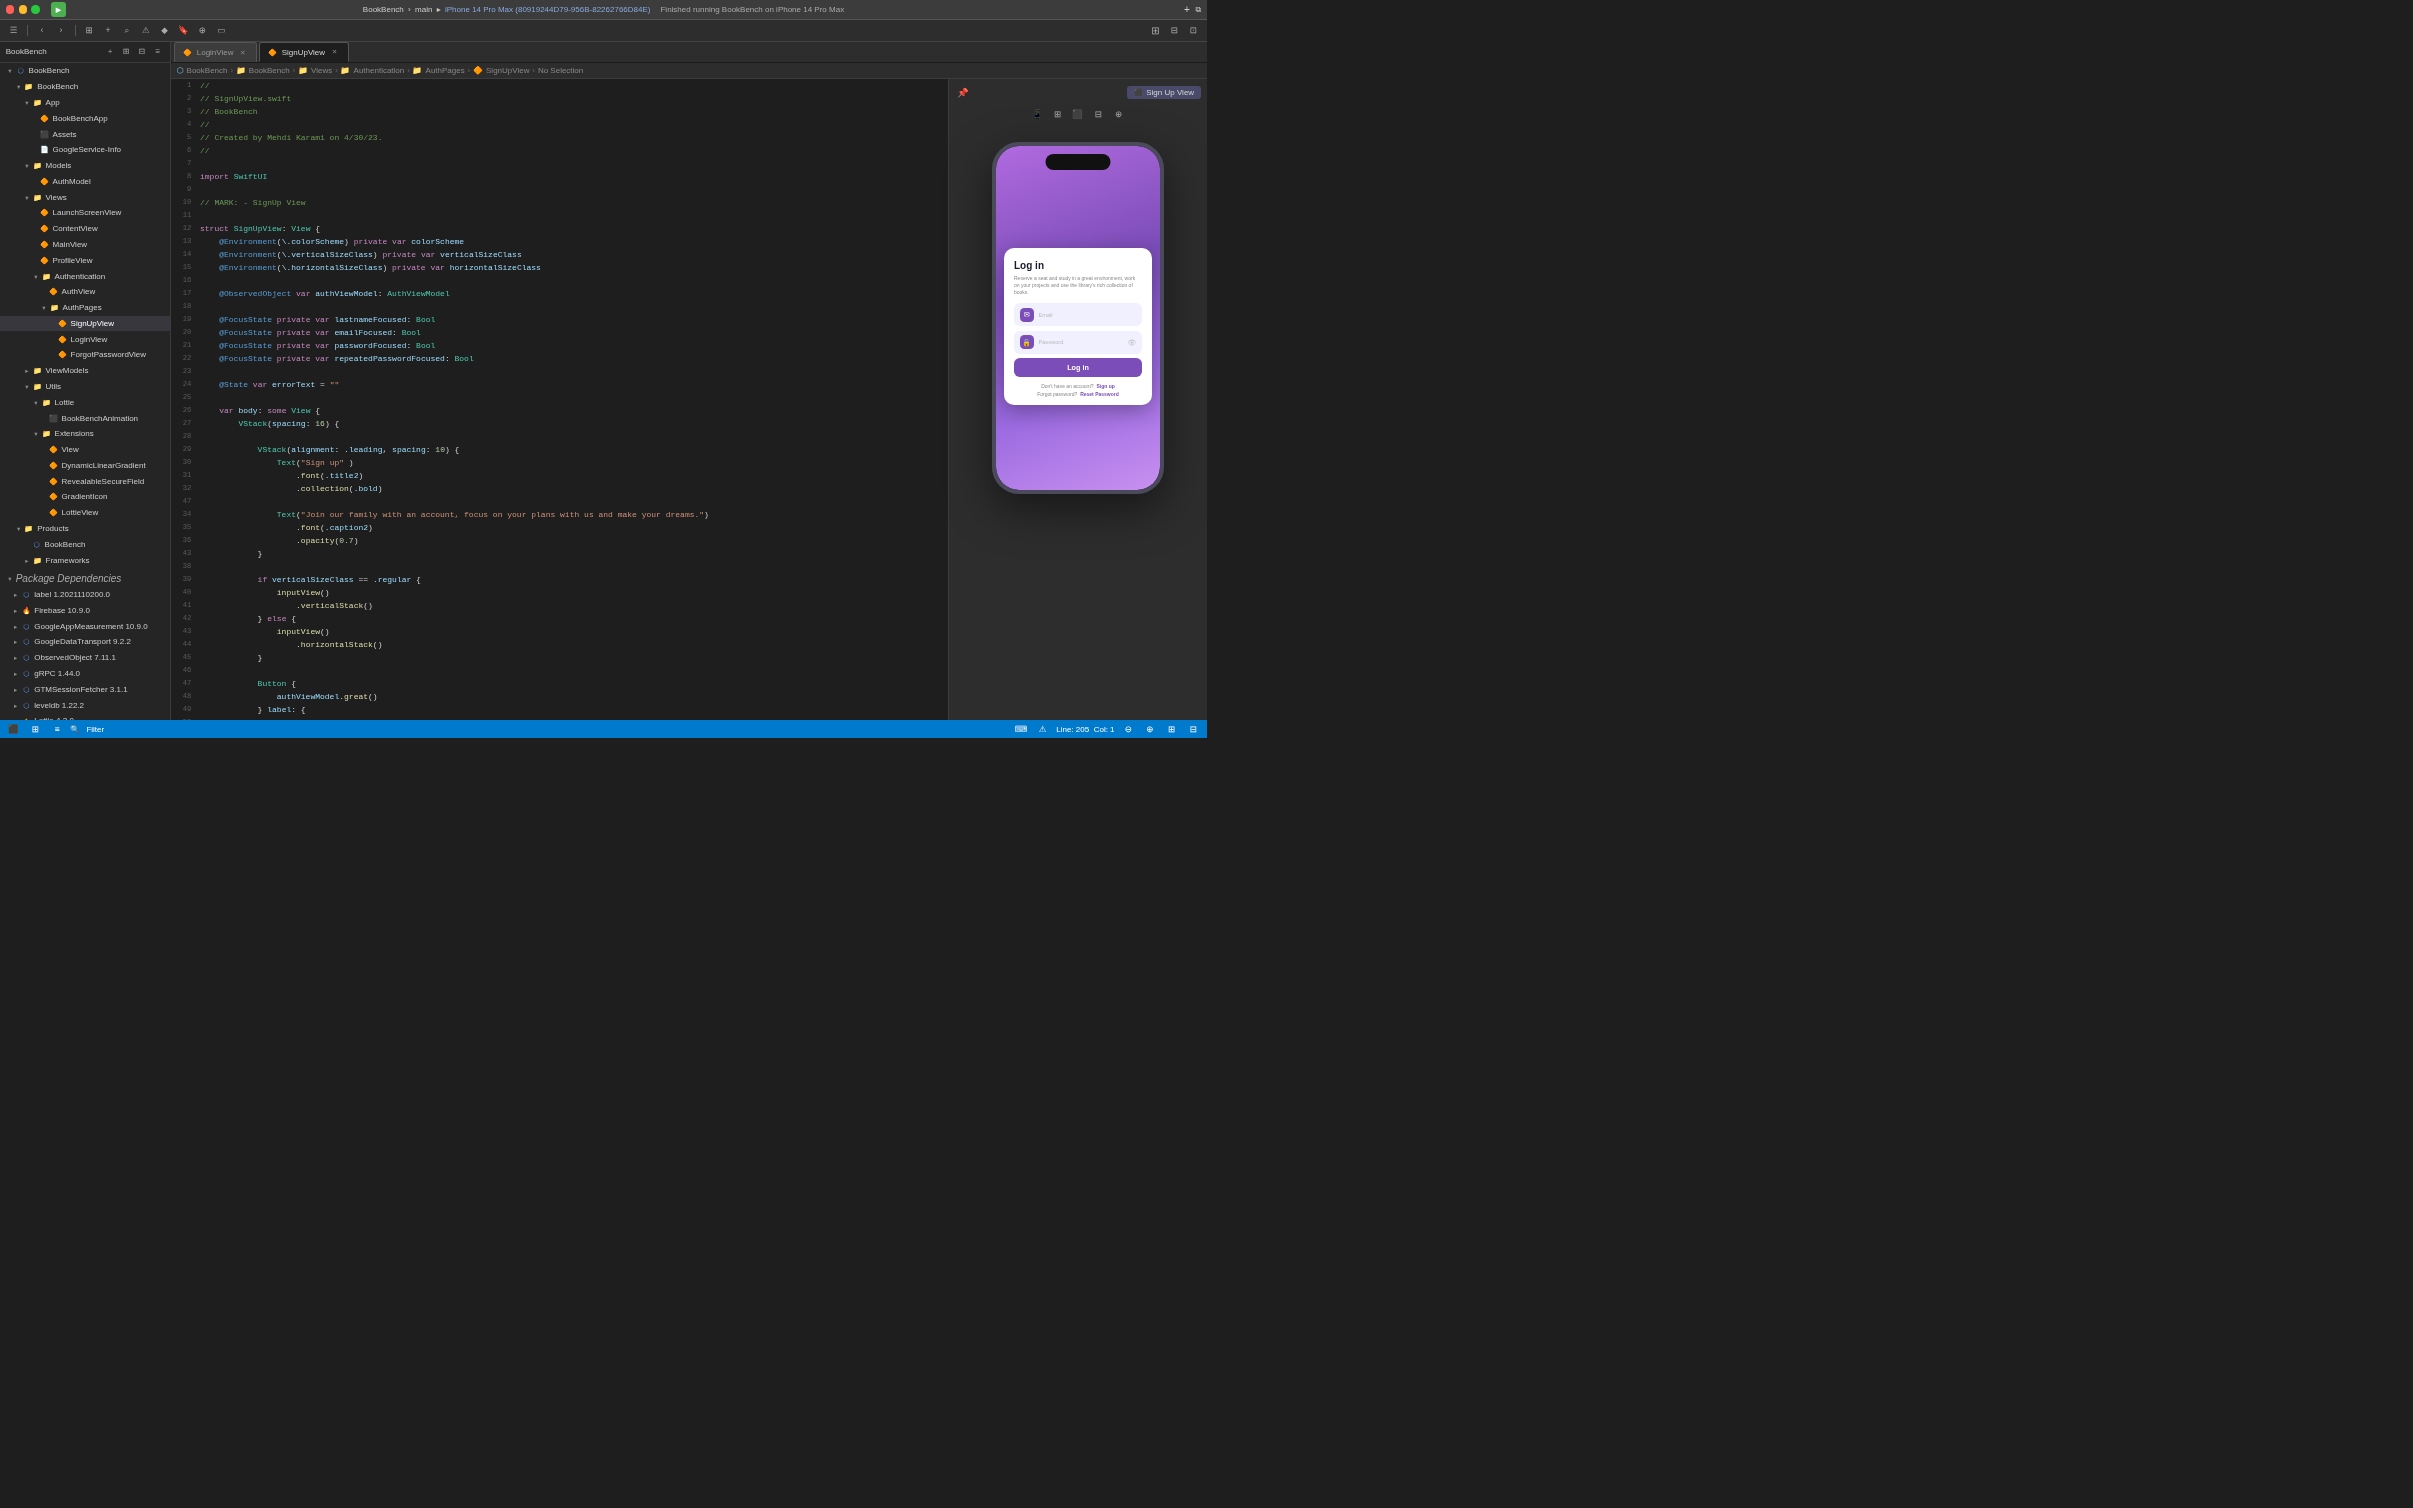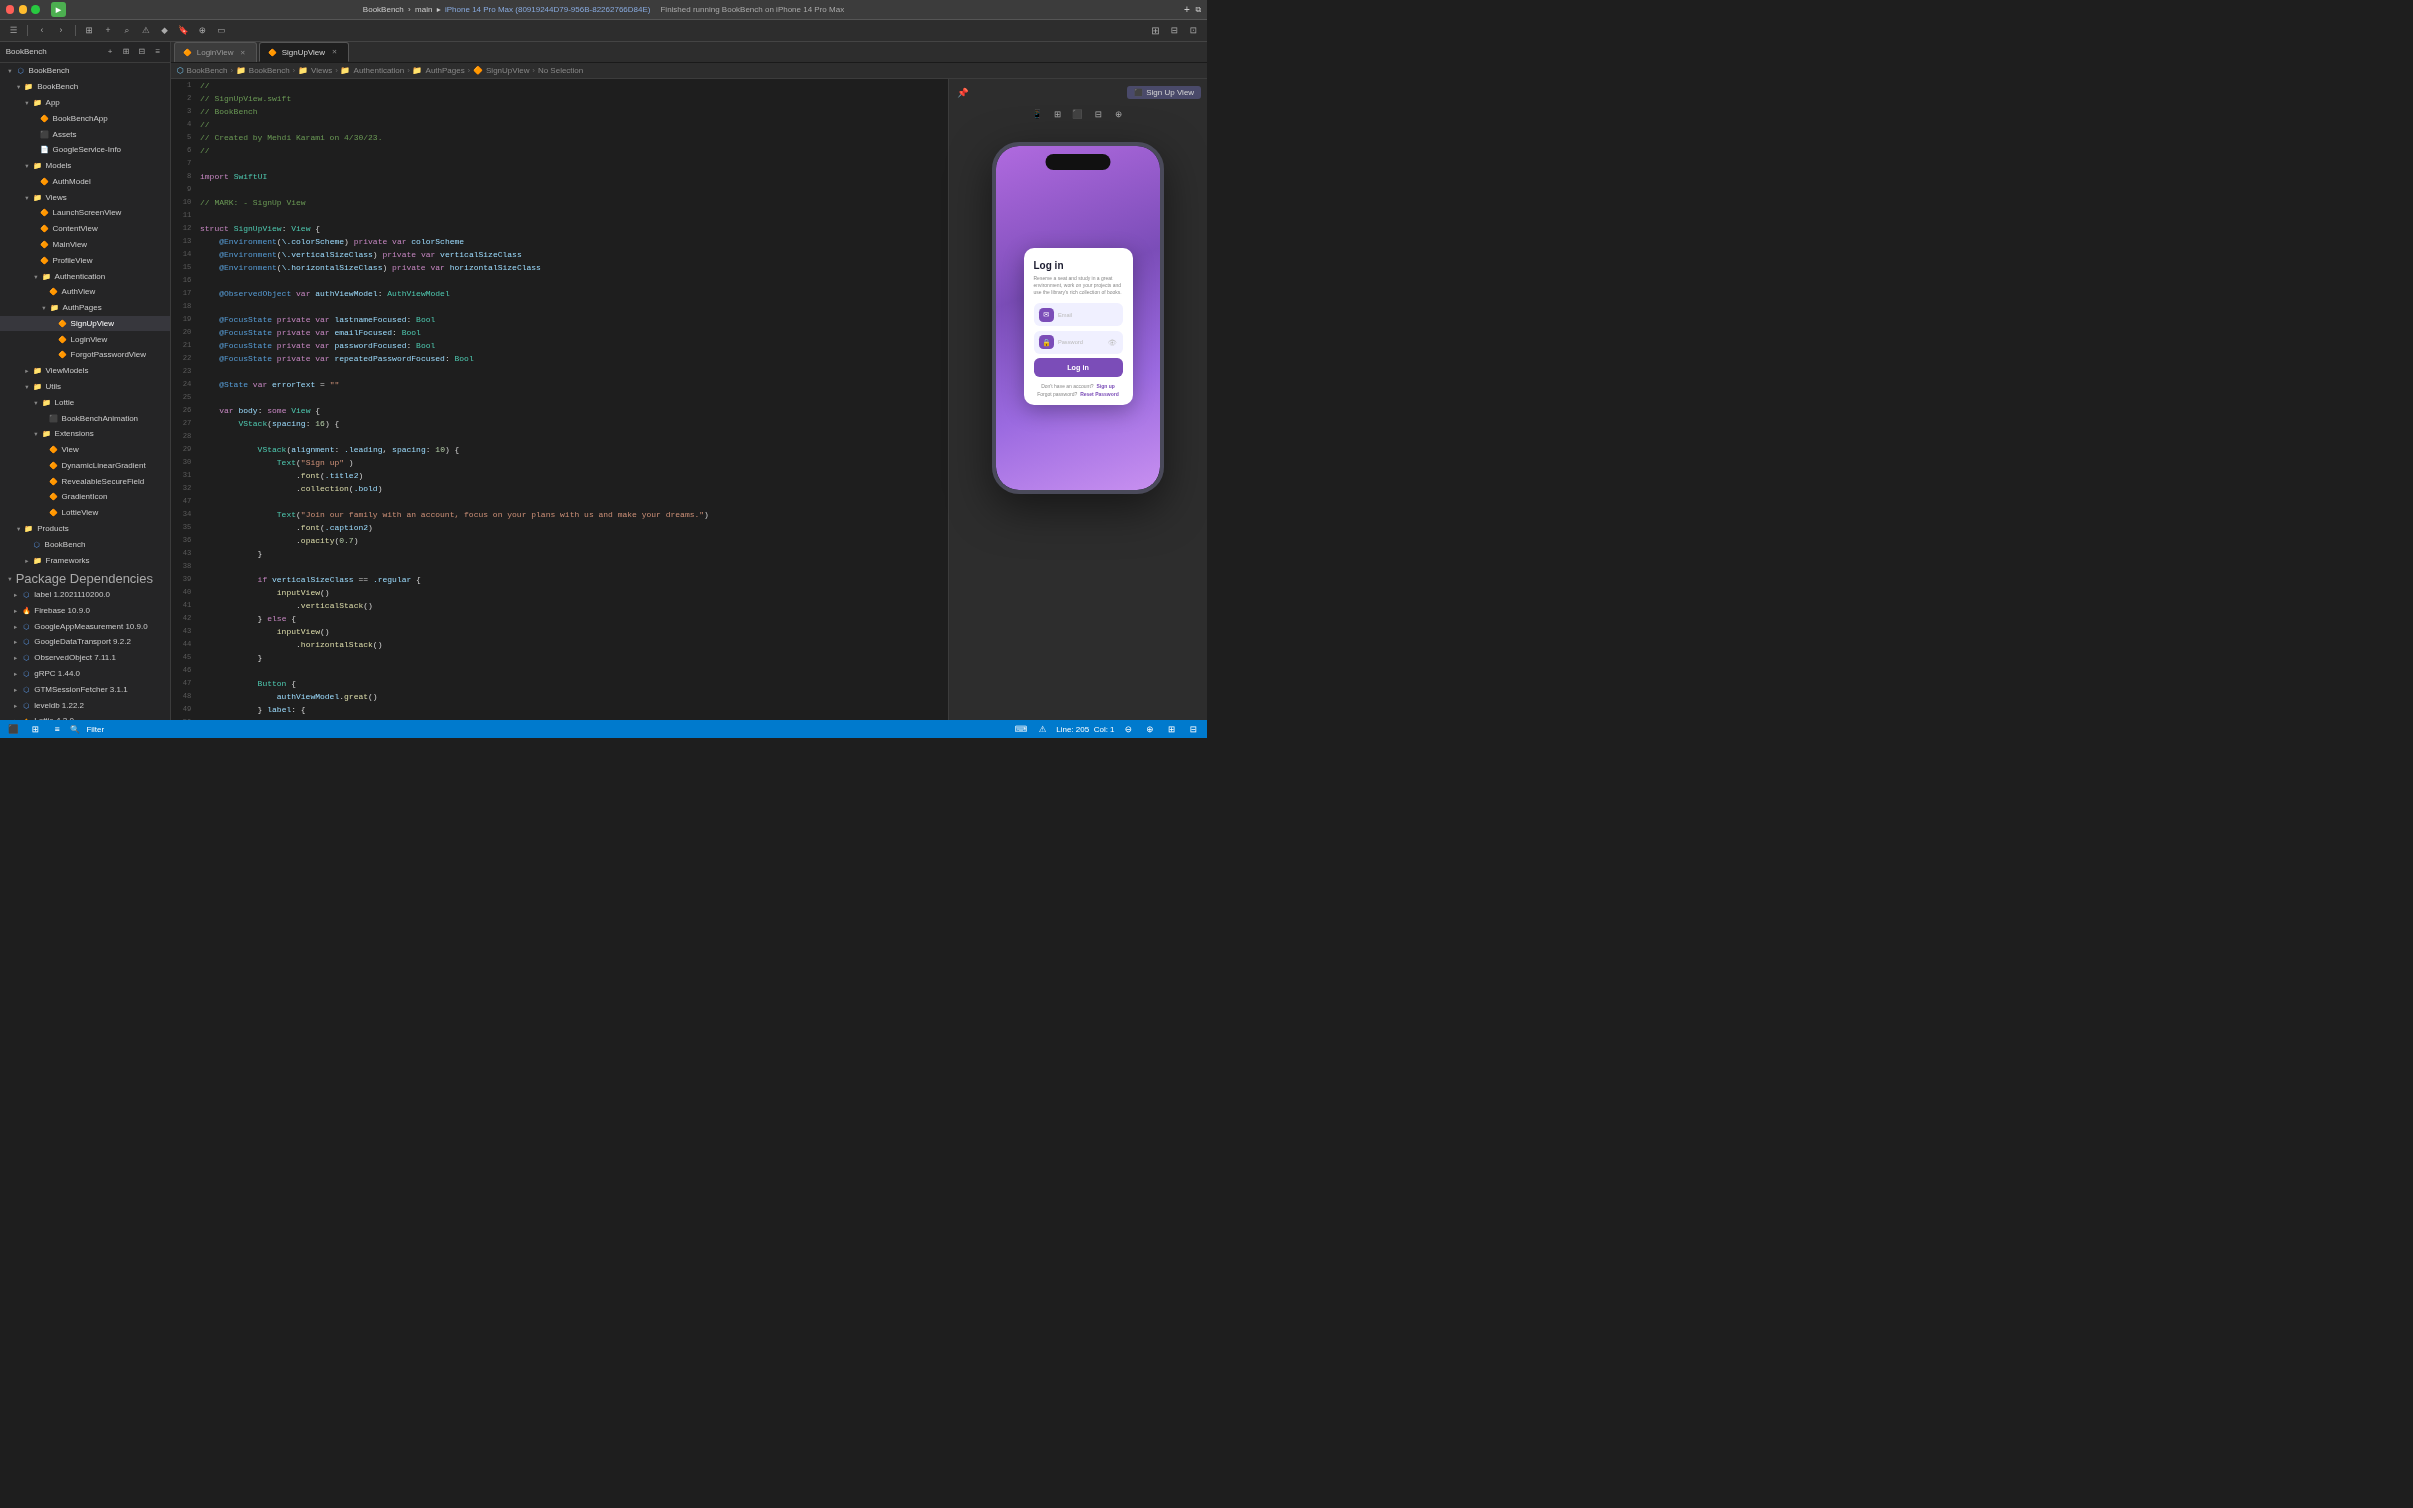--- a/index.html
+++ b/index.html
@@ -288,21 +288,21 @@
       border-radius: 23px;
       overflow: hidden;
       display: flex;
       flex-direction: column;
       align-items: center;
       justify-content: center;
     }
 
     
     .login-card {
-      width: 109px;
+      width: 148px;
       background: white;
       border-radius: 10px;
       padding: 11.5px 10px 8.6px;
       margin-top: 17px;
       box-shadow: 0 5.7px 21.5px rgba(0,0,0,0.3);
     }
     .login-title {
       font-size: 10px;
       font-weight: 700;
       color: #1a1a2e;
@@ -669,21 +669,21 @@
     </div>
     <div class="sidebar-item">
       <span class="indent" style="width:17px;"></span>
       <span class="disclosure">▸</span>
       <span class="sidebar-icon folder-icon">📁</span>
       <span>Frameworks</span>
     </div>
 
     <div class="sidebar-item" style="margin-top:2.9px;">
       <span class="disclosure">▾</span>
-      <span style="color:#aaa;font-size:13px;">Package Dependencies</span>
+      <span style="color:#aaa;font-size:10px;font-style:italic;">Package Dependencies</span>
     </div>
     <div class="sidebar-item">
       <span class="indent" style="width:5.7px;"></span>
       <span class="disclosure">▸</span>
       <span class="sidebar-icon" style="color:#5c9cf0;">⬡</span>
       <span>label 1.2021110200.0</span>
     </div>
     <div class="sidebar-item">
       <span class="indent" style="width:5.7px;"></span>
       <span class="disclosure">▸</span>

